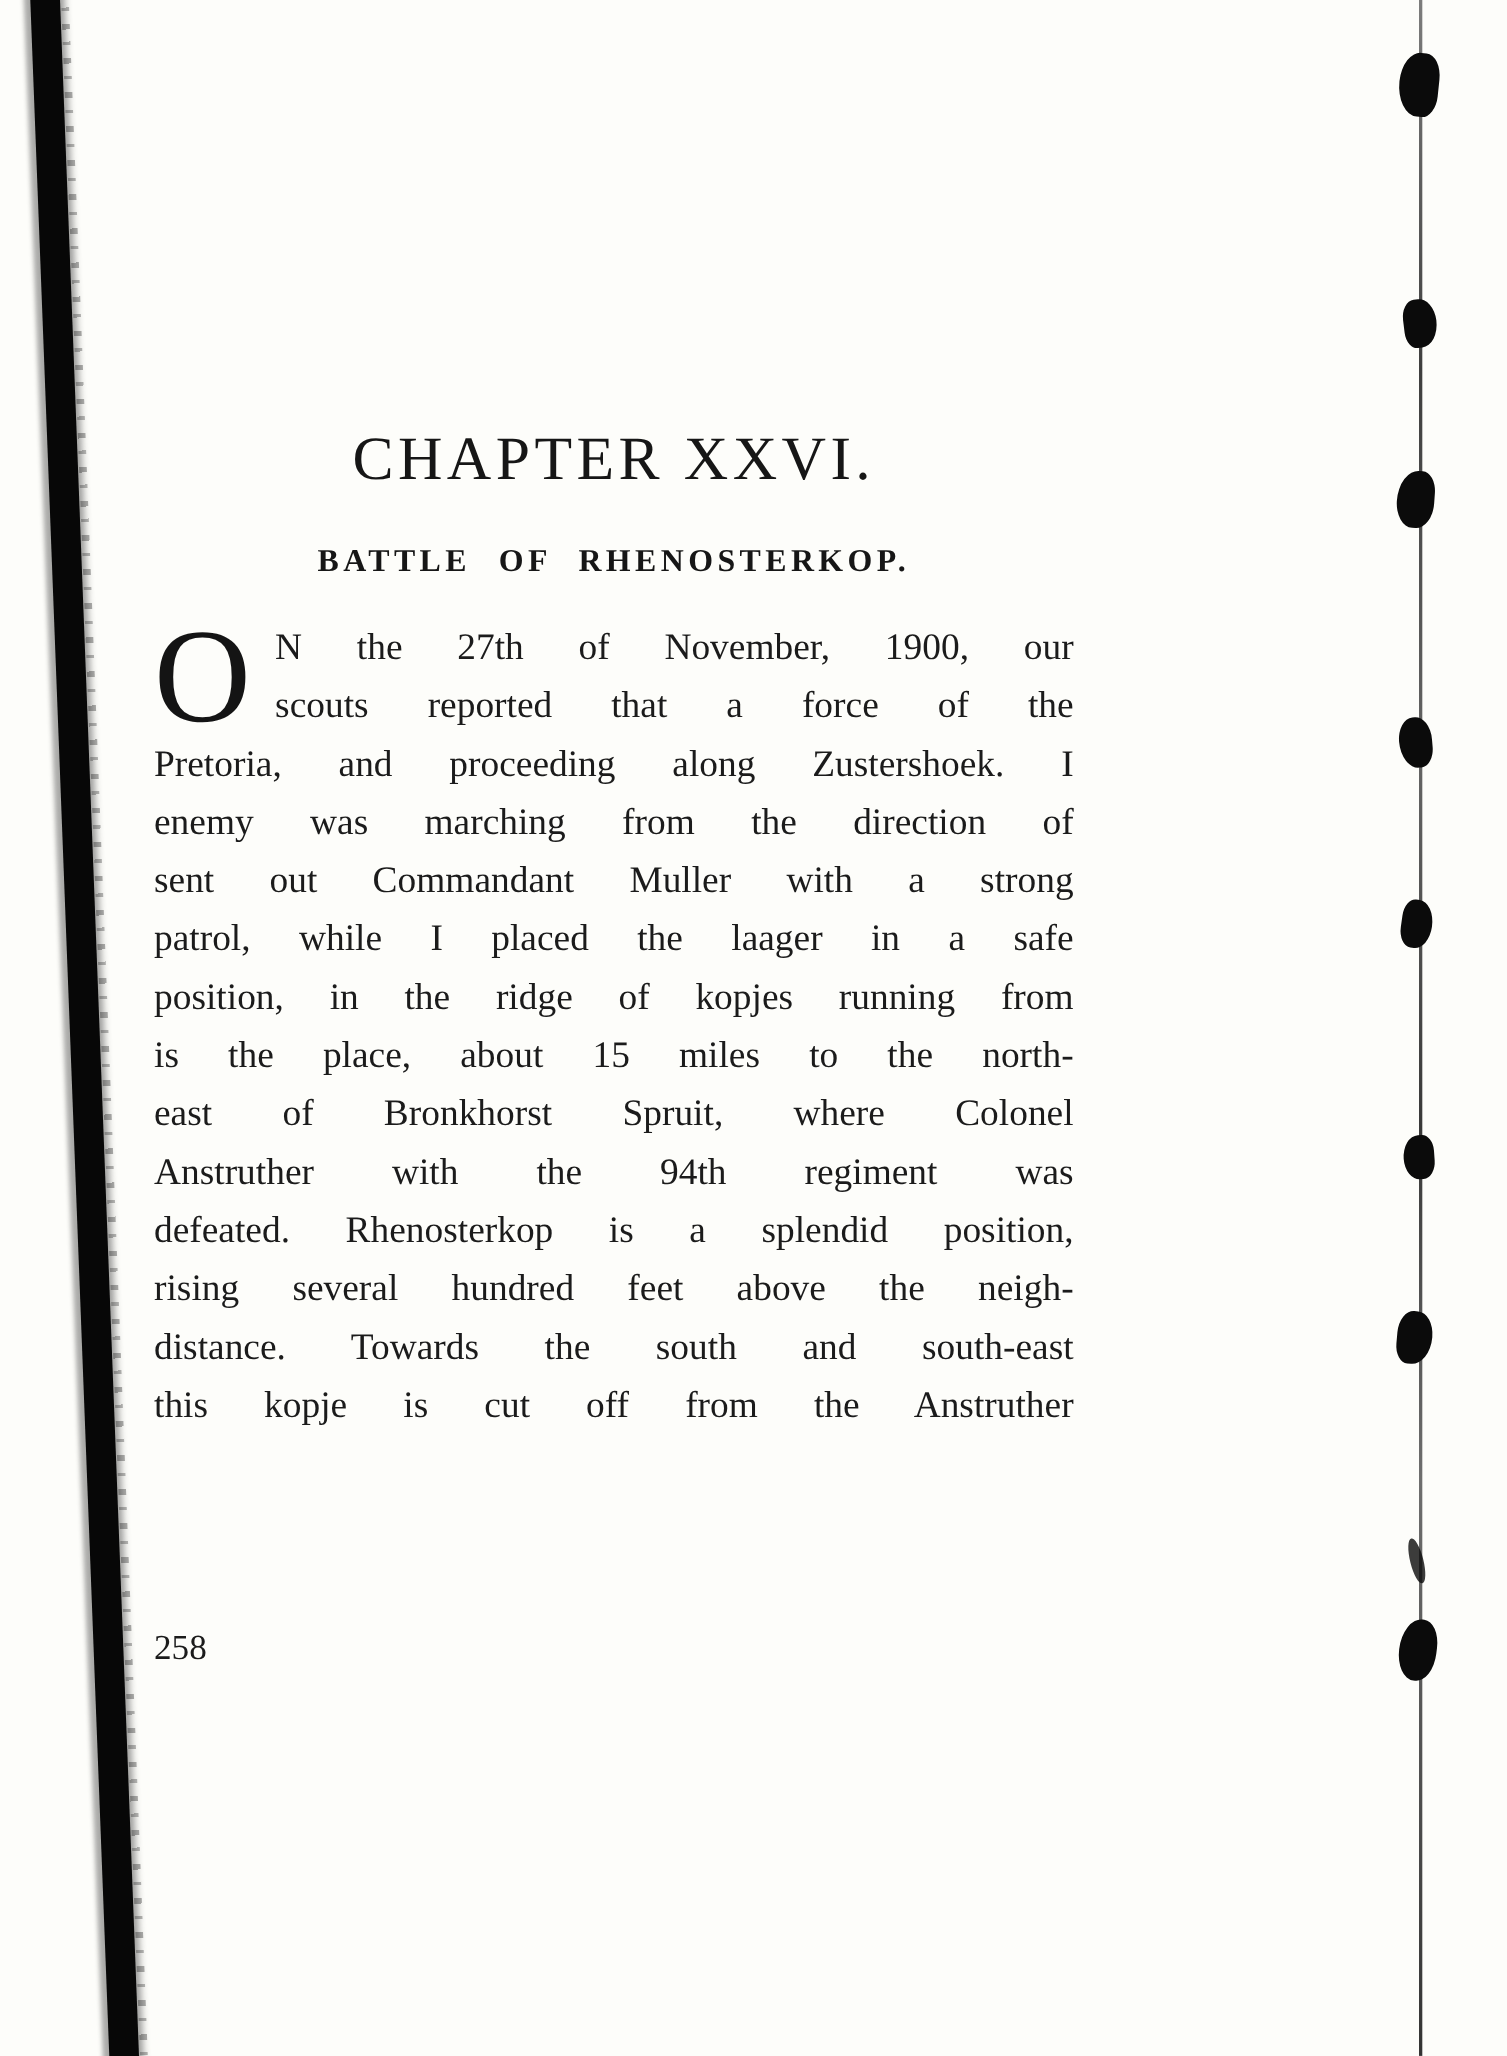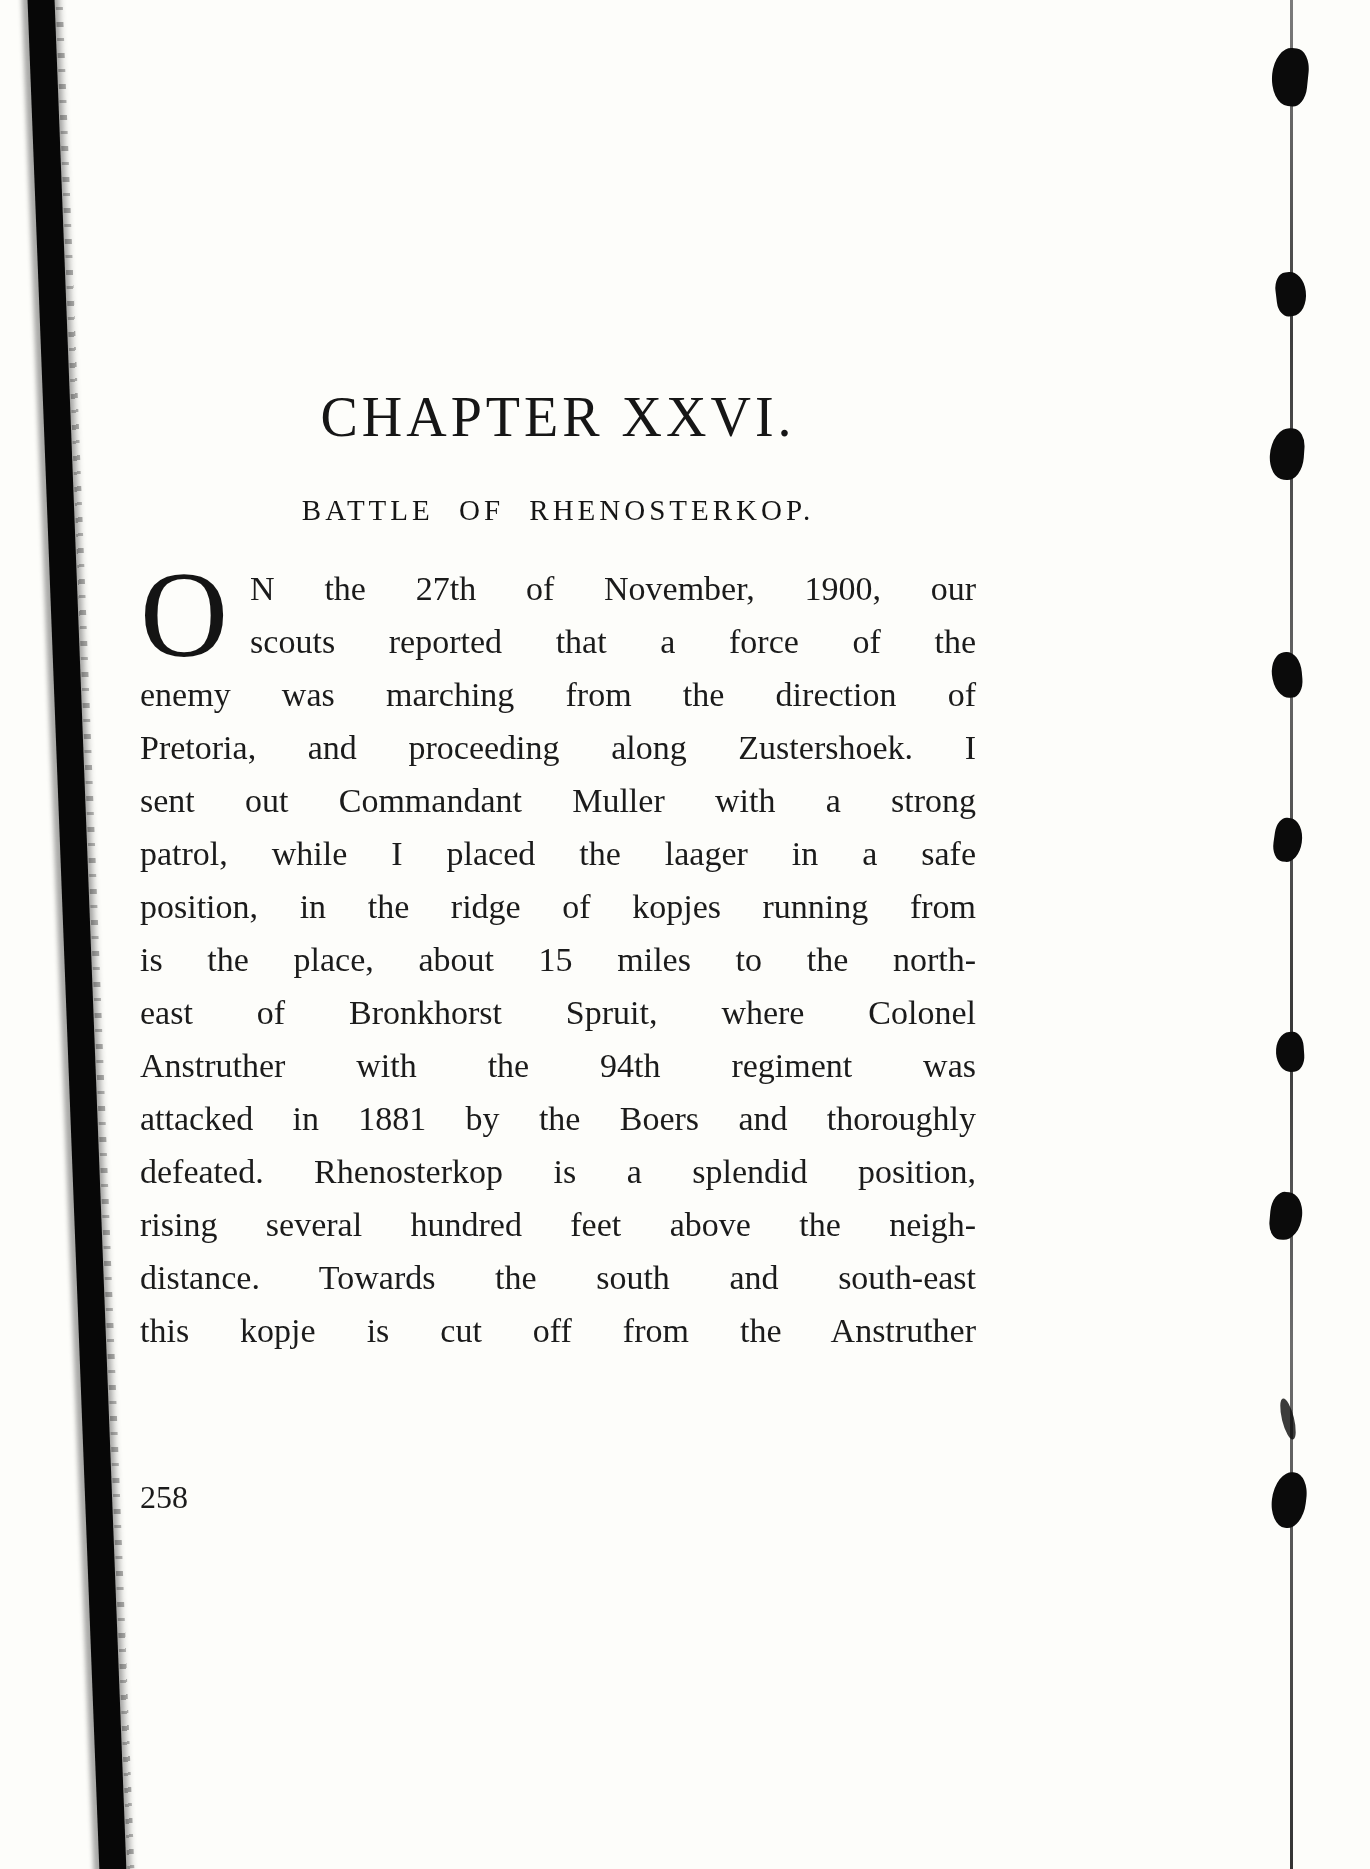--- a/index.html
+++ b/index.html
@@ -66,21 +66,21 @@
     color: #161616;
     margin: 0;
   }
   .section-title {
     position: absolute;
     top: 494px; left: 0; width: 100%;
     text-align: center;
     font-size: 29px;
     letter-spacing: 4px;
     word-spacing: 14px;
-    font-weight: normal;
+    font-weight: bold;
     color: #161616;
     margin: 0;
   }
 
   .body-text {
     position: absolute;
     top: 562px; left: 0; width: 836px;
     font-size: 34px;
     line-height: 53px;
     color: #1b1b1b;
@@ -130,29 +130,28 @@
 </div>
 
 <div class="content">
   <h1 class="chapter-title">CHAPTER XXVI.</h1>
   <h2 class="section-title">BATTLE OF RHENOSTERKOP.</h2>
 
   <div class="body-text">
     <span class="drop-cap">O</span>
     <div class="text-line">N the 27th of November, 1900, our</div>
     <div class="text-line">scouts reported that a force of the</div>
+    <div class="text-line">Pretoria, and proceeding along Zustershoek.  I</div>
     <div class="text-line">enemy was marching from the direction of</div>
-    <div class="text-line">Pretoria, and proceeding along Zustershoek.  I</div>
     <div class="text-line">sent out Commandant Muller with a strong</div>
     <div class="text-line">patrol, while I placed the laager in a safe</div>
     <div class="text-line">position, in the ridge of kopjes running from</div>
     <div class="text-line">is the place, about 15 miles to the north-</div>
     <div class="text-line">east of Bronkhorst Spruit, where Colonel</div>
     <div class="text-line">Anstruther with the 94th regiment was</div>
-    <div class="text-line">attacked in 1881 by the Boers and thoroughly</div>
     <div class="text-line">defeated.  Rhenosterkop is a splendid position,</div>
     <div class="text-line">rising several hundred feet above the neigh-</div>
     <div class="text-line">distance.  Towards the south and south-east</div>
     <div class="text-line">this kopje is cut off from the Anstruther</div>
   </div>
 
   <div class="page-number">258</div>
 </div>
 
 </body></html>

